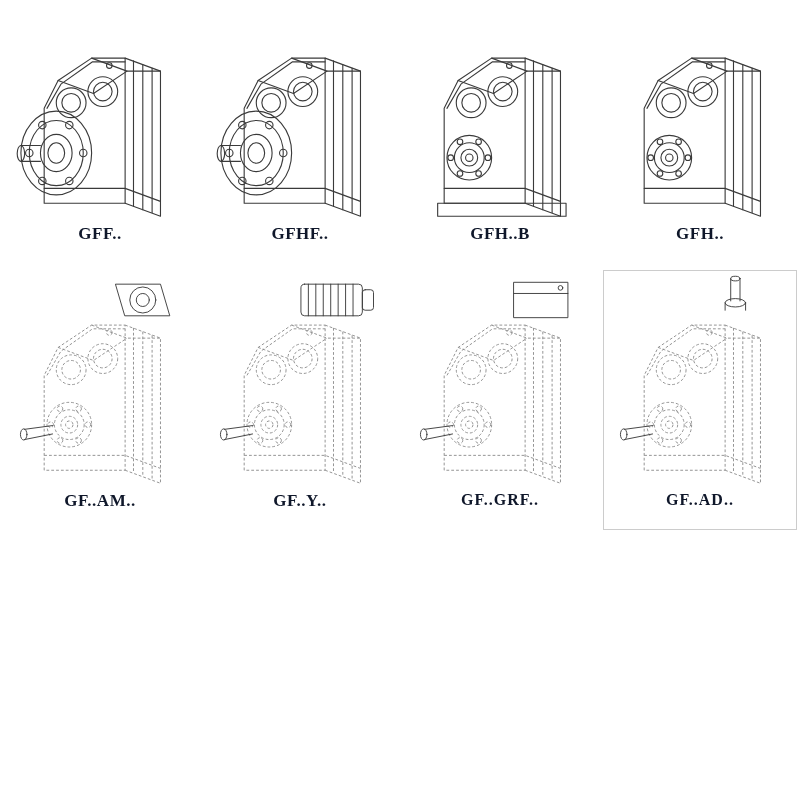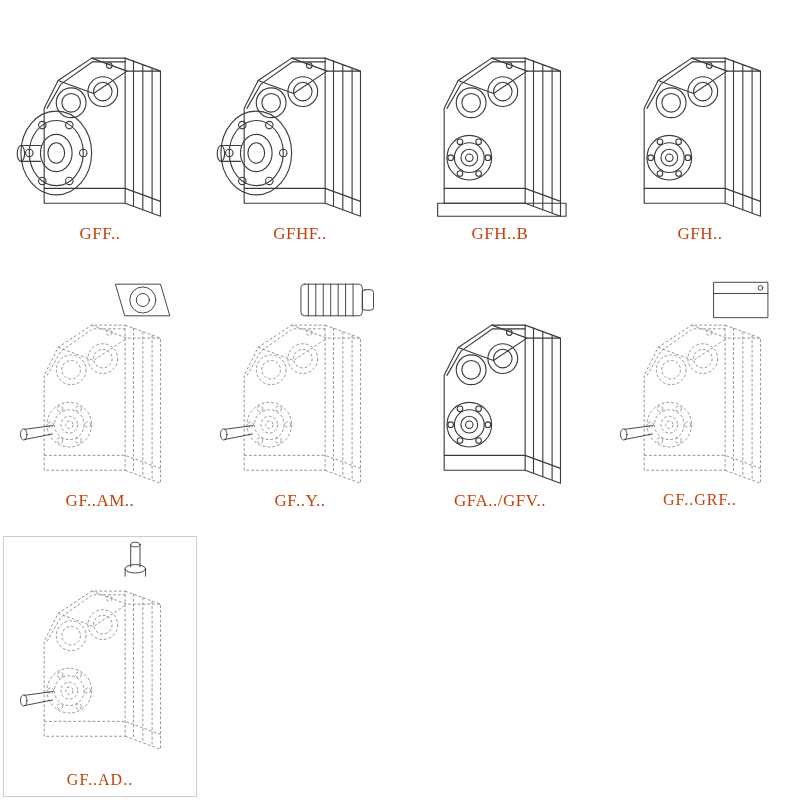--- a/index.html
+++ b/index.html
@@ -4,24 +4,24 @@
 <style>
   * { margin:0; padding:0; box-sizing:border-box; }
   html,body { width:800px; height:800px; background:#ffffff; overflow:hidden;
               font-family:"Liberation Serif", serif; }
   .grid { display:grid; width:800px; height:800px;
           grid-template-columns:repeat(4,1fr);
           grid-template-rows:repeat(3,1fr); }
   .cell { display:flex; flex-direction:column; align-items:center;
           justify-content:flex-start; padding-top:6px; }
   .cell svg.drawing { width:186px; height:214px; flex:0 0 auto; }
-  .caption { font-weight:normal; font-size:17px; letter-spacing:.5px;
-             color:#c2410c; margin-top:4px; text-align:center; }
+  .caption { font-weight:bold; font-size:17px; letter-spacing:.5px;
+             color:#0f172a; margin-top:4px; text-align:center; }
   .caption-lg { font-size:16px; letter-spacing:1px; }
-  .cell-boxed { outline:1px solid #cccccc; outline-offset:-4px;gap:14px; }
+  .cell-boxed { outline:1px solid #cccccc; outline-offset:-4px; }
   
   .draw   { fill:none; stroke:#3a3a3a; stroke-width:1.2;
             stroke-linejoin:round; stroke-linecap:round; }
   .dashed { fill:none; stroke:#8d8d8d; stroke-width:1;
             stroke-dasharray:3 2.2; stroke-linejoin:round; }
   .thin   { stroke-width:1; }
   .defs-holder { position:absolute; width:0; height:0; overflow:hidden; }
 </style>
 </head>
 <body>
@@ -158,28 +158,20 @@
       <use href="#sym-housing" class="dashed"></use>
       <use href="#sym-circles" class="dashed"></use>
       <use href="#sym-hub" class="dashed"></use>
       <use href="#sym-shaft-out" class="draw thin"></use>
       <use href="#sym-motor" class="draw thin"></use>
     </svg>
     <figcaption class="caption">GF..Y..</figcaption>
   </figure>
 
 
-  <figure class="cell">
-    <svg class="drawing" viewBox="0 0 190 230" aria-label="gearbox-hollow-shaft">
-      <use href="#sym-housing" class="draw"></use>
-      <use href="#sym-circles" class="draw"></use>
-      <use href="#sym-hub" class="draw"></use>
-    </svg>
-    <figcaption class="caption">GFA../GFV..</figcaption>
-  </figure>
 
   <figure class="cell">
     <svg class="drawing" viewBox="0 0 190 230" aria-label="gearbox-with-terminal-box">
       <use href="#sym-housing" class="dashed"></use>
       <use href="#sym-circles" class="dashed"></use>
       <use href="#sym-hub" class="dashed"></use>
       <use href="#sym-shaft-out" class="draw thin"></use>
       <use href="#sym-box" class="draw thin"></use>
     </svg>
     <figcaption class="caption caption-lg">GF..GRF..</figcaption>

